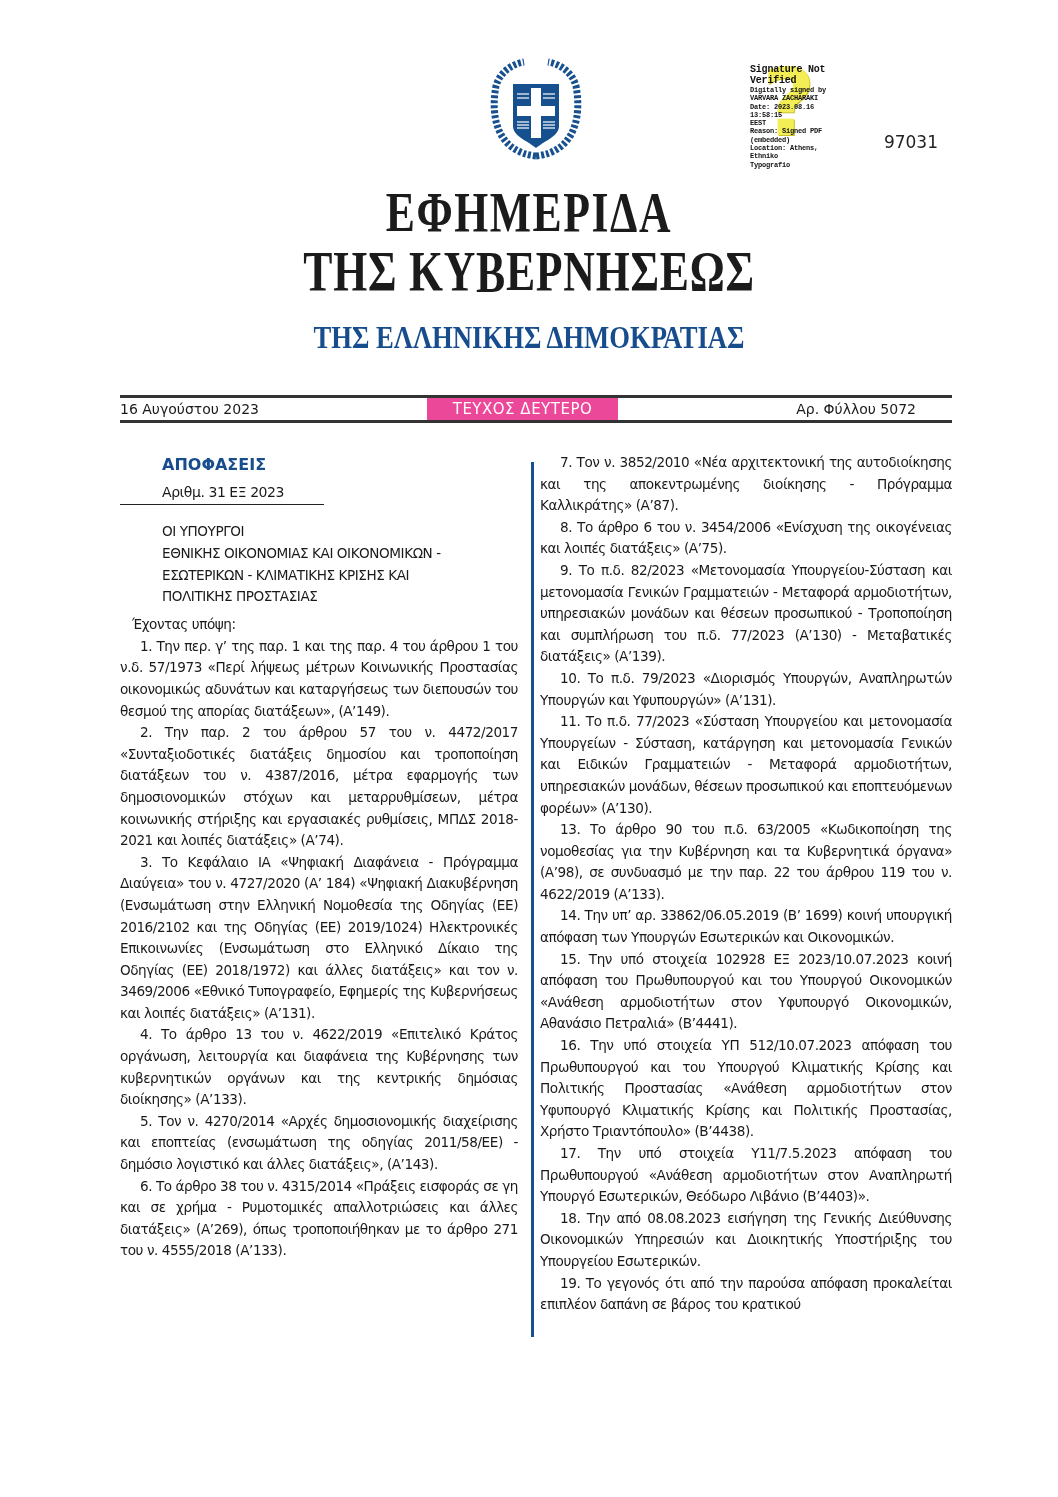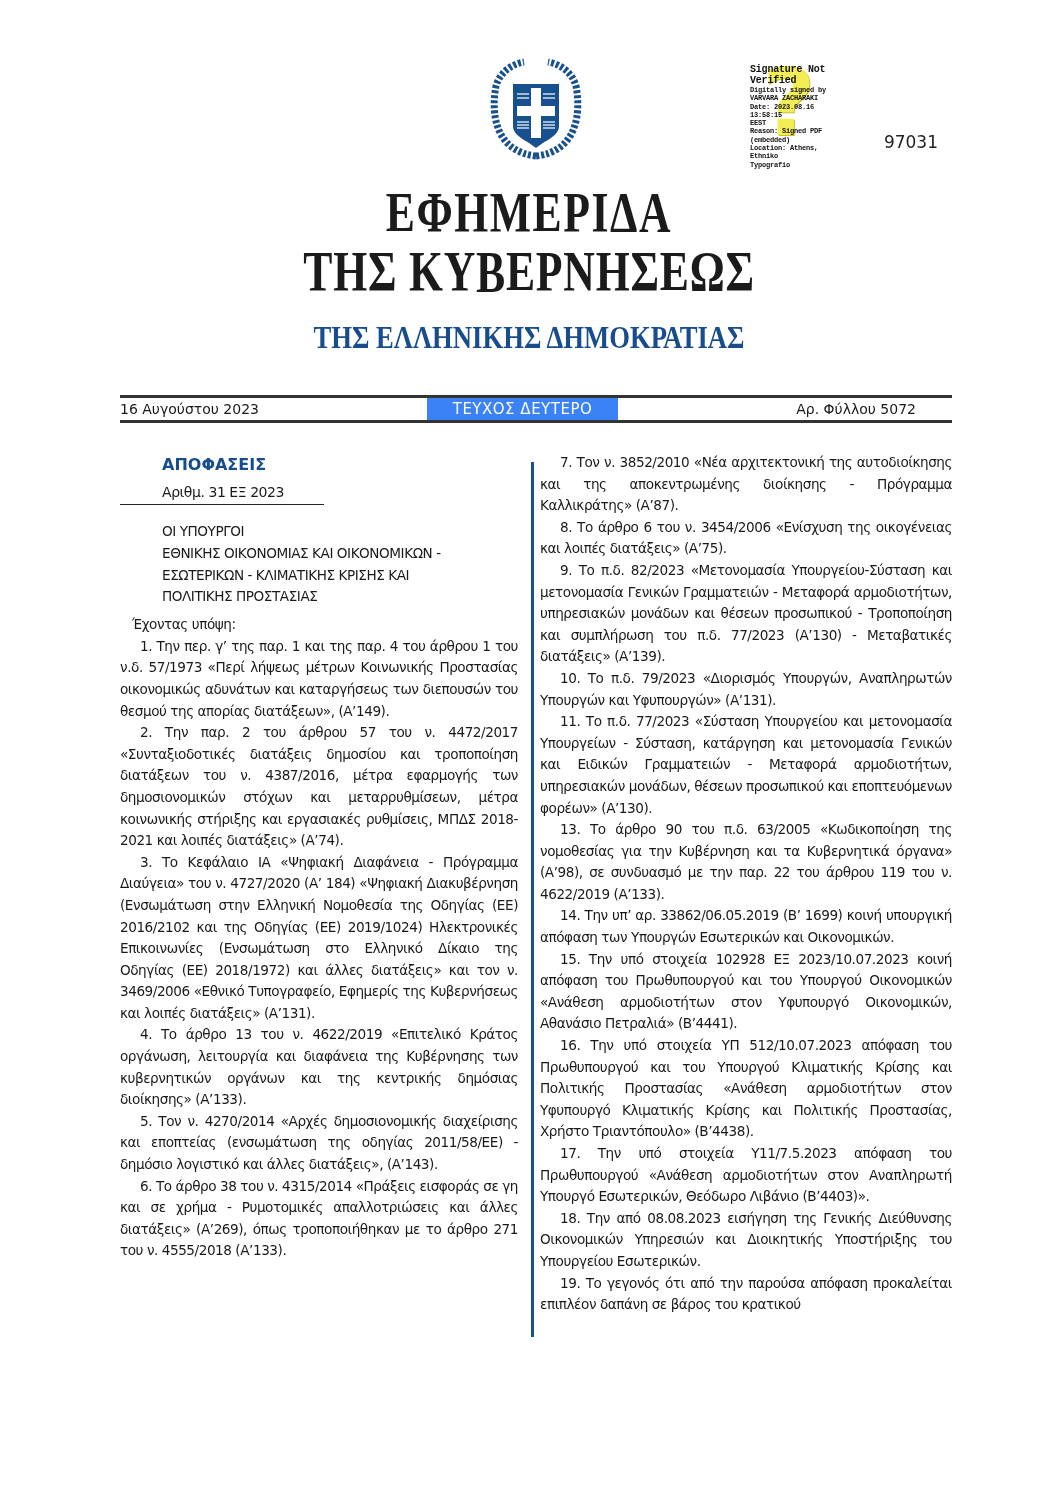--- a/index.html
+++ b/index.html
@@ -9,21 +9,21 @@
   .sig-q { position:absolute; left:12px; top:-6px; font-family:"DejaVu Sans", sans-serif; font-weight:bold; font-size:92px; color:#f3ee55; line-height:1; text-shadow:1px 1px 0 #c9c030; }
   .sig-text { position:relative; font-family:Liberation Mono, monospace; font-size:7px; line-height:8.3px; color:#111; font-weight:bold; letter-spacing:-0.2px; }
   .sig-title { font-size:10px; line-height:11px; font-weight:bold; }
   .page-num { position:absolute; right:120px; top:132px; font-family:"DejaVu Sans", sans-serif; font-size:17px; color:#222; }
   .mast1, .mast2 { position:absolute; left:0; width:1058px; text-align:center; font-family:"Liberation Serif", serif; font-weight:bold; color:#1b1b1b; font-size:56px; line-height:60px; transform:scaleX(0.78); transform-origin:center; }
   .mast1 { top:183px; letter-spacing:2px; }
   .mast2 { top:242px; letter-spacing:1px; }
   .mast3 { position:absolute; left:0; width:1058px; top:320px; text-align:center; font-family:"Liberation Serif", serif; font-weight:bold; color:#174d8c; font-size:31px; line-height:36px; transform:scaleX(0.86); transform-origin:center; }
   .infobar { position:absolute; left:120px; top:395px; width:832px; height:22px; border-top:3px solid #333; border-bottom:3px solid #333; display:flex; align-items:center; font-family:"DejaVu Sans", sans-serif; font-size:14px; }
   .info-date { width:185px; text-align:left; }
-  .info-issue { position:absolute; left:307px; top:0; width:191px; height:22px; background:#3b82f6; color:#fff; text-align:center; line-height:22px; font-size:15px; letter-spacing:0.5px; }
+  .info-issue { position:absolute; left:307px; top:0; width:191px; height:22px; background:#ec4899; color:#fff; text-align:center; line-height:22px; font-size:15px; letter-spacing:0.5px; }
   .info-sheet { position:absolute; right:36px; top:0; line-height:22px; }
   .col { position:absolute; top:452px; font-family:"DejaVu Sans", sans-serif; font-size:13.6px; line-height:21.6px; letter-spacing:-0.45px; }
   .col-left { left:120px; width:398px; }
   .col-right { left:540px; width:412px; }
   .divider { position:absolute; left:531px; top:462px; width:3px; height:875px; background:#17508f; }
   .section-title { color:#174d8c; font-weight:bold; font-size:16px; line-height:26px; padding-left:42px; letter-spacing:0; }
   .dec-num { padding-left:42px; margin-top:4px; line-height:20px; font-size:14px; }
   .dec-rule { width:204px; border-bottom:1px solid #222; margin-top:2px; }
   .dec-title { padding-left:42px; font-weight:bold; text-align:justify; text-align-last:left; line-height:21.8px; margin-top:2px; }
   .ministers { padding-left:42px; font-weight:normal; margin-top:16px; line-height:21.8px; }

